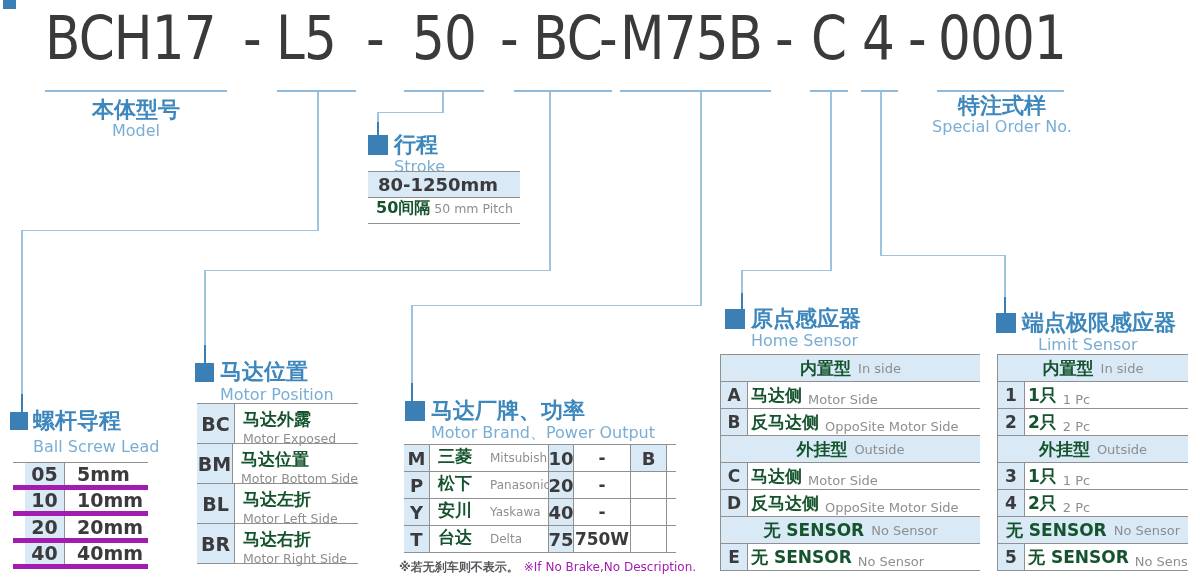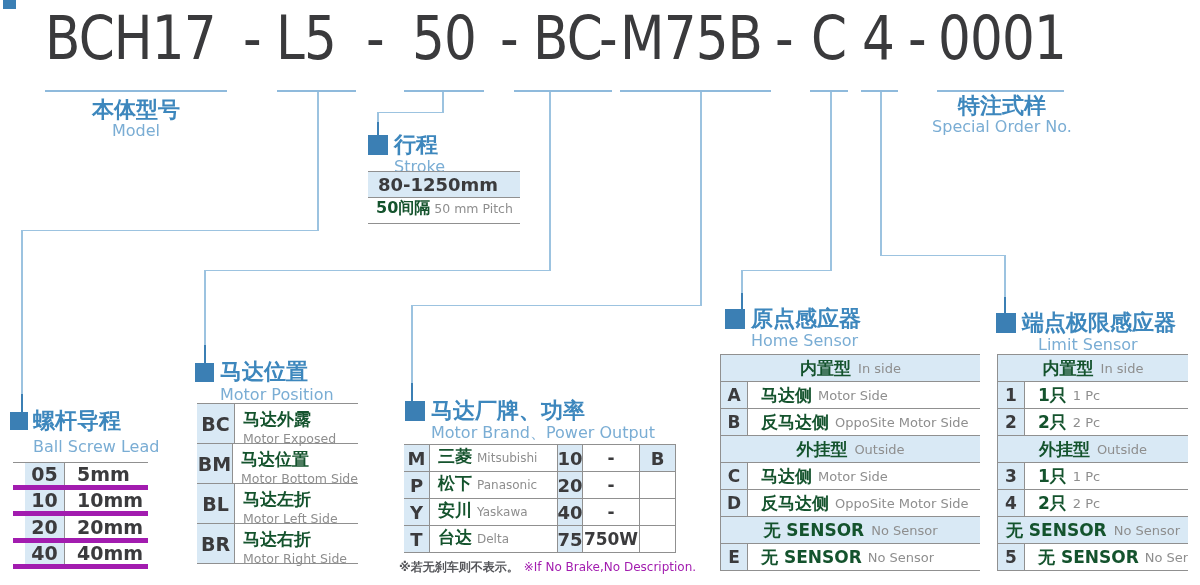--- a/index.html
+++ b/index.html
@@ -49,22 +49,22 @@
   .mp-code { width:38px; background:#d9e9f5; border-right:1px solid #909090;
              display:flex; align-items:center; justify-content:center;
              font-size:19px; font-weight:bold; color:#3b3b3d; }
   .mp-desc { flex:1; padding:4px 0 0 8px; }
   
   .mb-table { position:absolute; left:404px; top:444px; width:272px; border-top:1px solid #909090; }
   .mb-row { height:27px; display:flex; border-bottom:1px solid #909090; }
   .mb-code { width:26px; background:#d9e9f5; border-right:1px solid #909090;
              display:flex; align-items:center; justify-content:center;
              font-size:18px; font-weight:bold; color:#3b3b3d; }
-  .mb-brand { width:128px; border-right:1px solid #909090;
-              display:flex; align-items:baseline; gap:5px; padding-left:8px; }
+  .mb-brand { width:119px; border-right:1px solid #909090;
+              display:flex; align-items:baseline; gap:18px; padding-left:8px; }
   .mb-brand .en-g { font-size:12px; }
   .mb-pcode { width:25px; background:#d9e9f5; border-right:1px solid #909090;
               display:flex; align-items:center; justify-content:center;
               font-size:18px; font-weight:bold; color:#3b3b3d; }
   .mb-power { width:57px; border-right:1px solid #909090;
               display:flex; align-items:center; justify-content:center;
               font-size:17px; font-weight:bold; color:#3b3b3d; }
   .mb-brake { width:36px; border-right:1px solid #909090;
               display:flex; align-items:center; justify-content:center;
               font-size:18px; font-weight:bold; color:#3b3b3d; }
@@ -76,21 +76,21 @@
   .sn-table { position:absolute; top:354px; border-top:1px solid #909090; border-left:1px solid #909090; }
   .sn-home  { left:720px; width:260px; }
   .sn-limit { left:997px; width:191px; }
   .sn-row { height:27px; display:flex; align-items:center; border-bottom:1px solid #909090; background:#fff; }
   .sn-row.hdr { background:#d9e9f5; justify-content:center; gap:7px; }
   .sn-row.hdr .zh-d { font-size:17px; }
   .sn-row.hdr .en-g { font-size:13px; }
   .sn-code { width:27px; height:100%; background:#d9e9f5; border-right:1px solid #909090;
              display:flex; align-items:center; justify-content:center;
              font-size:17px; font-weight:bold; color:#3b3b3d; flex:none; }
-  .sn-desc { display:flex; align-items:center; gap:6px; padding-left:13px; overflow:hidden; }
+  .sn-desc { display:flex; align-items:flex-end; gap:6px; padding-left:3px; overflow:hidden; }
   .sn-desc .en-g { font-size:13px; }
 </style>
 </head>
 <body>
 
 <div class="canvas">
 
   <div class="sq" style="left:3px; top:0; width:13px; height:9px;"></div>
 
   <div>

